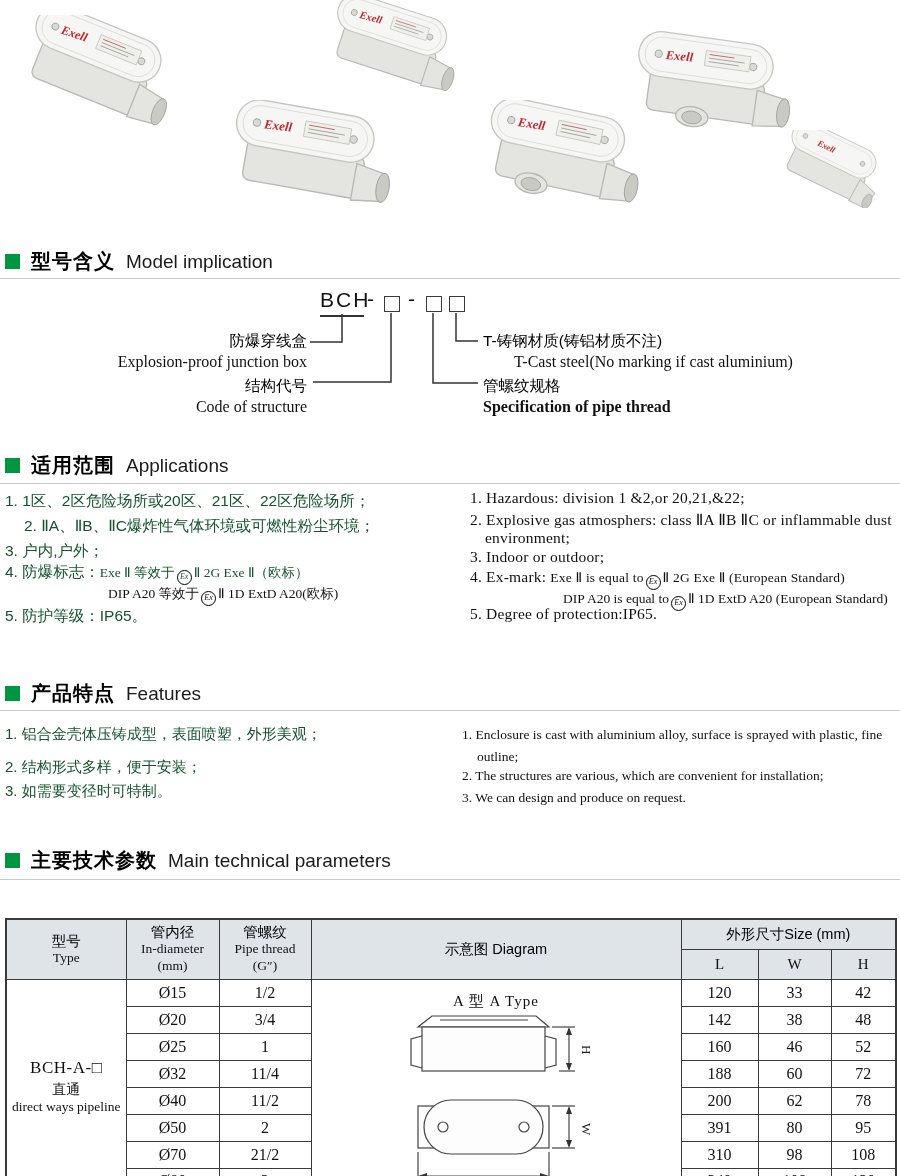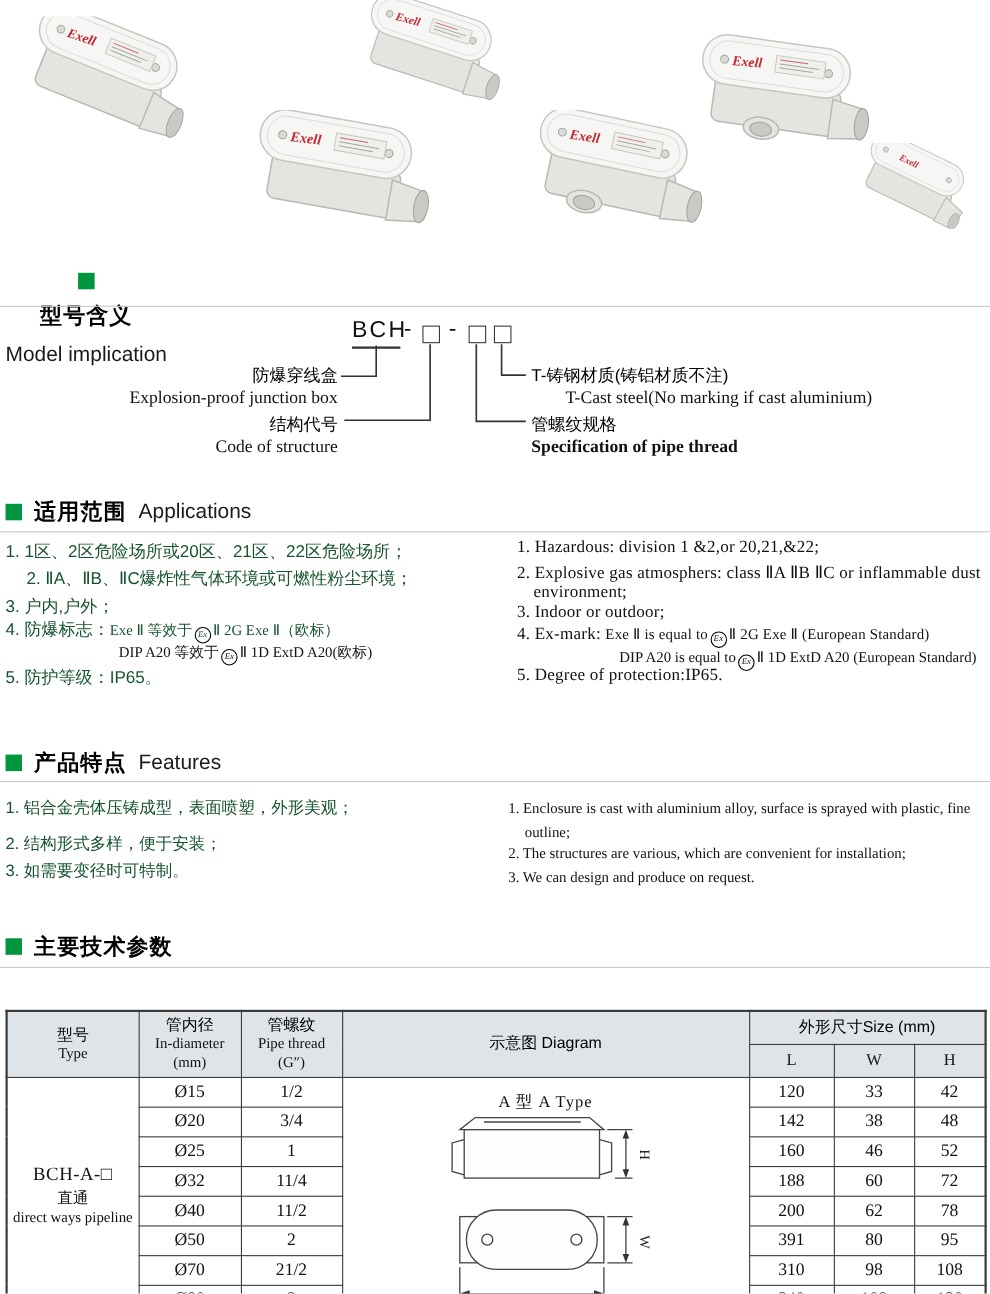--- a/index.html
+++ b/index.html
@@ -163,21 +163,21 @@
     <path class="pbody" d="M150 60 L182 70 L176 100 L148 100 Z"></path>
     <ellipse class="phole" cx="176" cy="88" rx="7" ry="13"></ellipse>
     <rect class="pcover" x="14" y="10" width="150" height="50" rx="25"></rect>
     <rect class="pline" x="21" y="16" width="136" height="38" rx="19"></rect>
     <circle class="pscrew" cx="36" cy="35" r="4"></circle>
       <circle class="pscrew" cx="142" cy="35" r="4"></circle>
     <text class="pbrand" x="60" y="40">Exell</text>
   </g>
 </svg>
 
-<div class="sec" style="top:248px;flex-direction:column;">
+<div class="sec" style="top:248px;">
   <span class="sq"></span>
   <span class="zh">型号含义</span>
   <span class="en">Model implication</span>
 </div>
 <div class="rule" style="top:278px;"></div>
 
 <div>
   <span class="abs bch" style="left:320px;top:288px;">BCH</span>
   <span class="abs bch" style="left:367px;top:287px;">-</span>
   <span class="mbox abs" style="left:384px;top:296px;"></span>
@@ -251,20 +251,21 @@
 </div>
 <div>
   <div class="abs feat-en hang" style="left:462px;top:724px;width:436px;line-height:1.65;">1. Enclosure is cast with aluminium alloy, surface is sprayed with plastic, fine outline;</div>
   <div class="abs feat-en" style="left:462px;top:768px;">2. The  structures  are  various, which are convenient  for  installation;</div>
   <div class="abs feat-en" style="left:462px;top:790px;">3. We can design and produce  on  request.</div>
 </div>
 
 <div class="sec" style="top:847px;">
   <span class="sq"></span>
   <span class="zh">主要技术参数</span>
+  <span class="en">Main technical parameters</span>
 </div>
 <div class="rule" style="top:879px;"></div>
 
 <table class="params">
   <colgroup>
     <col style="width:120px">
       <col style="width:93px">
       <col style="width:92px">
     <col style="width:370px">
       <col style="width:77px">

